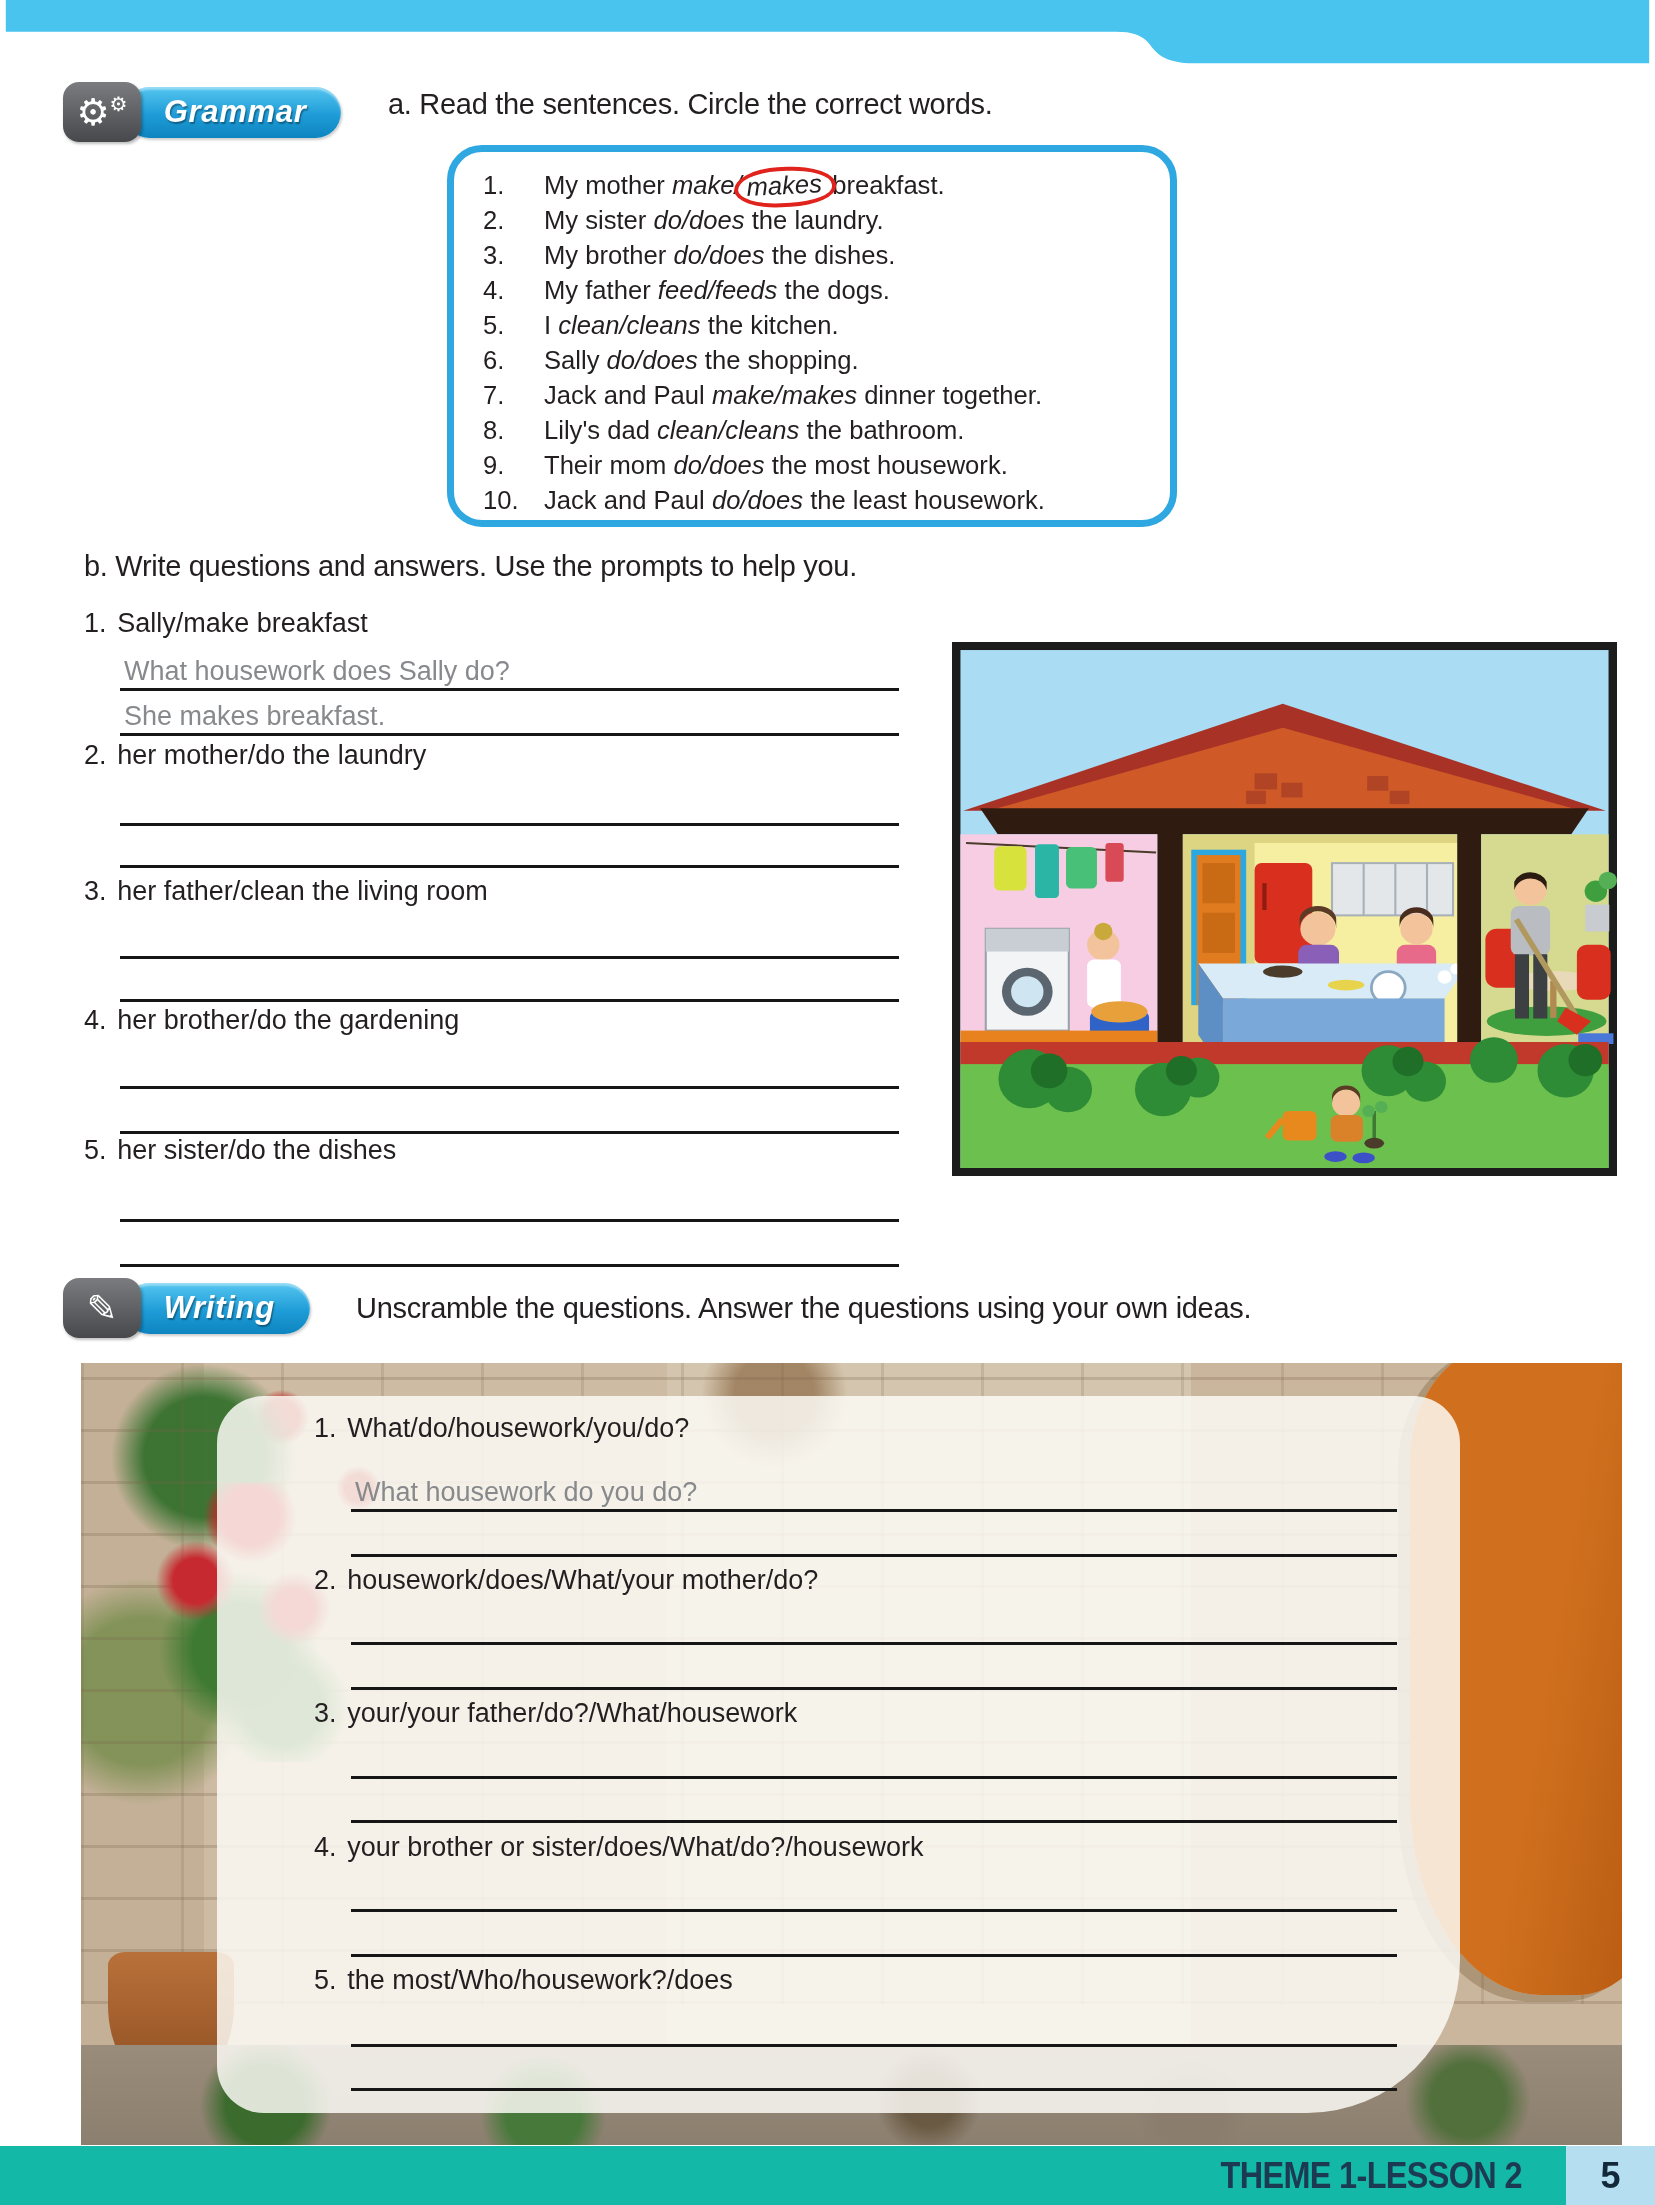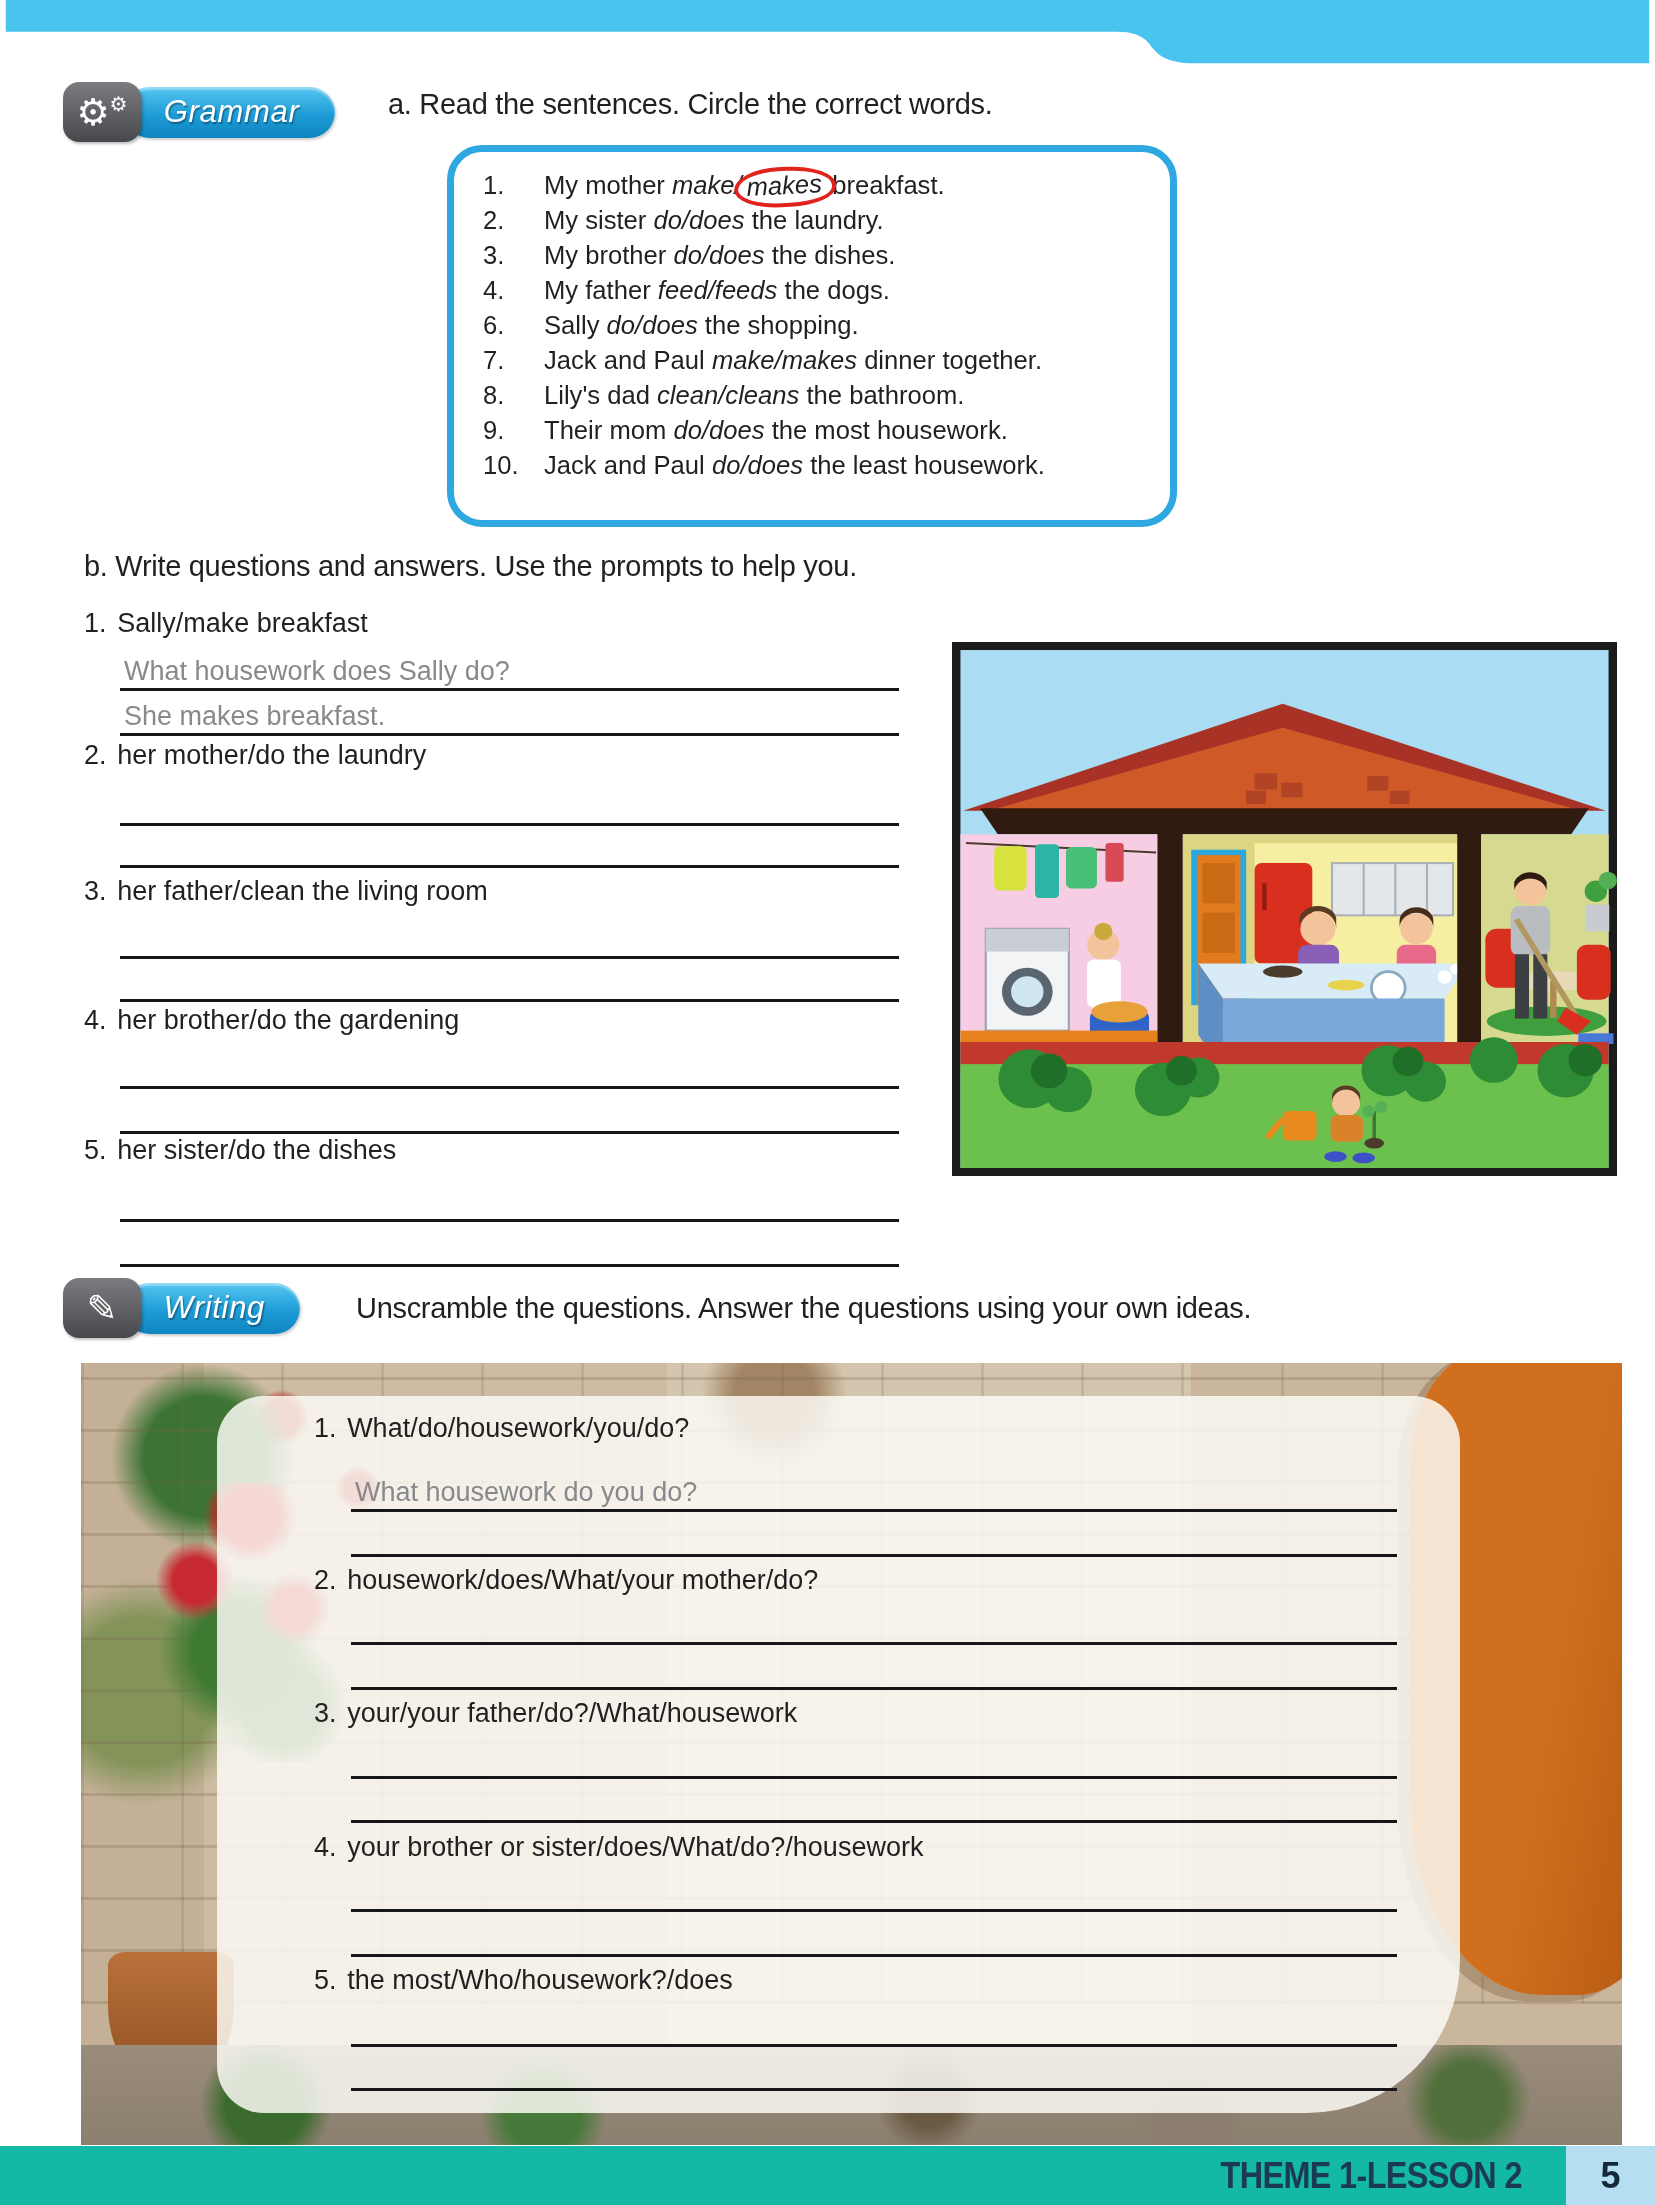--- a/index.html
+++ b/index.html
@@ -16,21 +16,21 @@
     background:linear-gradient(#7a7c80,#46484b);
     display:flex; align-items:center; justify-content:center;
     position:relative; z-index:2; box-shadow:1.3px 2px 2.7px rgba(0,0,0,.25);
   }
   .badge-block .glyph { color:#fff; font-size:37px; line-height:1; }
   .badge-block .glyph small { font-size:20px; vertical-align:top; }
   .badge-pill {
     height:51px; margin-left:-17.3px; padding:0 35px 0 40px;
     background:linear-gradient(#55c6f0 0%, #1e9cd7 55%, #0d84bf 100%);
     border-radius:26.6px; display:flex; align-items:center; justify-content:center;
-    color:#fff; font-weight:normal; font-style:italic; font-size:31px;
+    color:#fff; font-weight:bold; font-style:italic; font-size:31px;
     text-shadow:1.3px 2px 1.3px rgba(0,0,0,.35);
     box-shadow:inset 0 2.7px 2px rgba(255,255,255,.4), 1.3px 2px 2.7px rgba(0,0,0,.2);
     z-index:1; letter-spacing:0.7px;text-align:center;
   }
   .task-title { position:absolute; font-weight:normal; font-size:29px; letter-spacing:-0.3px; white-space:nowrap; z-index:4;}
   
   .sentence-box {
     position:absolute; left:447px; top:145px; width:730px; height:382px;
     border:7.3px solid #2FA8E1; border-radius:35px; background:#fff;
     box-sizing:border-box; padding:16px 10.6px 0 29px; z-index:3;
@@ -143,20 +143,23 @@
       <span class="sn">1.</span><span>My mother</span> <span class="it">make</span><span class="it">/</span><span class="circled"><span class="it">makes</span></span> <span>breakfast.</span>
     </div>
     <div class="sent">
       <span class="sn">2.</span><span>My sister</span> <span class="it">do</span><span class="it">/</span><span class="it">does</span> <span>the laundry.</span>
     </div>
     <div class="sent">
       <span class="sn">3.</span><span>My brother</span> <span class="it">do</span><span class="it">/</span><span class="it">does</span> <span>the dishes.</span>
     </div>
     <div class="sent">
       <span class="sn">4.</span><span>My father</span> <span class="it">feed</span><span class="it">/</span><span class="it">feeds</span> <span>the dogs.</span>
+    </div>
+    <div class="sent">
+      <span class="sn">5.</span><span>I</span> <span class="it">clean</span><span class="it">/</span><span class="it">cleans</span> <span>the kitchen.</span>
     </div>
     <div class="sent">
       <span class="sn">6.</span><span>Sally</span> <span class="it">do</span><span class="it">/</span><span class="it">does</span> <span>the shopping.</span>
     </div>
     <div class="sent">
       <span class="sn">7.</span><span>Jack and Paul</span> <span class="it">make</span><span class="it">/</span><span class="it">makes</span> <span>dinner together.</span>
     </div>
     <div class="sent">
       <span class="sn">8.</span><span>Lily's dad</span> <span class="it">clean</span><span class="it">/</span><span class="it">cleans</span> <span>the bathroom.</span>
     </div>

